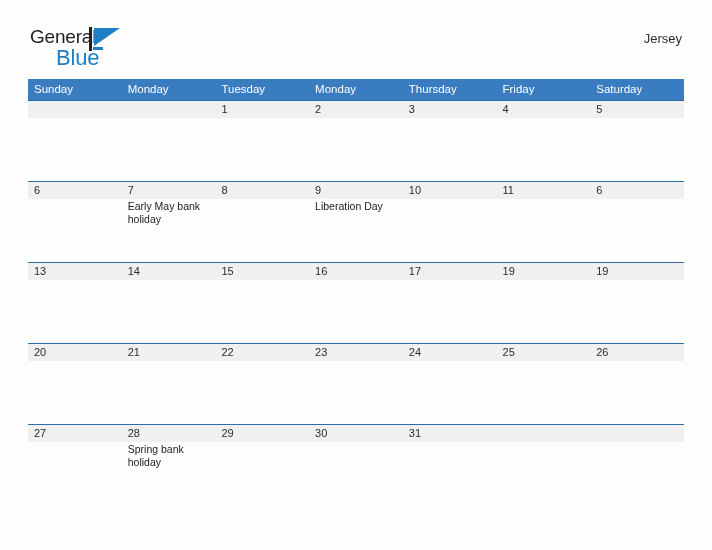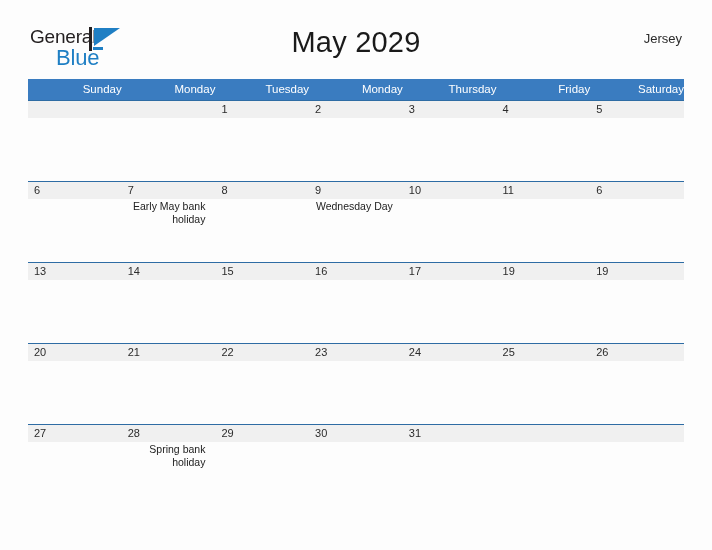--- a/index.html
+++ b/index.html
@@ -93,21 +93,21 @@
     width: 656px;
     border-collapse: collapse;
     table-layout: fixed;
   }
 
   .calendar th {
     background: #3a7cc0;
     color: #ffffff;
     font-size: 11.5px;
     font-weight: normal;
-    text-align: right;
+    text-align: left;
     padding: 4px 0 5px 6px;
     height: 17px;
     box-sizing: border-box;
     border: none;
   }
 
   .calendar td {
     vertical-align: top;
     padding: 0;
     border: none;
@@ -154,21 +154,20 @@
     line-height: 12px;
   }
 
   .event {
     position: relative;
     font-size: 10.5px;
     line-height: 12.5px;
     color: #222222;
     padding: 4px 10px 0 6px;
     word-wrap: break-word;
-    text-align: right;
   }
 
   .empty .daynum-band {
     background: #f0f0f0;
   }
 </style>
 </head>
 <body>
 
 <div class="page">
@@ -178,21 +177,20 @@
     <div class="logo">
       <span class="logo-general">General</span>
       <span class="logo-blue">Blue</span>
       <svg class="logo-flag" viewBox="0 0 32 24">
         <rect x="0" y="0" width="3" height="24" fill="#231f20"></rect>
         <polygon points="5,1 31,1 5,19" fill="#1f7fc4"></polygon>
         <rect x="4" y="20" width="10" height="3" fill="#1f7fc4"></rect>
       </svg>
     </div>
 
-    <h1 class="month-title">May 2029</h1>
 
     <div class="region-label">Jersey</div>
 
   </div>
 
   <table class="calendar">
     <thead>
       <tr>
         <th>Sunday</th>
         <th>Monday</th>
@@ -276,21 +274,21 @@
               <div class="daynum-band"></div>
               <div class="topline"></div>
               <div class="daynum">8</div>
             </div>
           </td>
           <td>
             <div class="daycell">
               <div class="daynum-band"></div>
               <div class="topline"></div>
               <div class="daynum">9</div>
-              <div class="event">Wednesday Day</div>
+              <div class="event">Liberation Day</div>
             </div>
           </td>
           <td>
             <div class="daycell">
               <div class="daynum-band"></div>
               <div class="topline"></div>
               <div class="daynum">10</div>
             </div>
           </td>
           <td>

